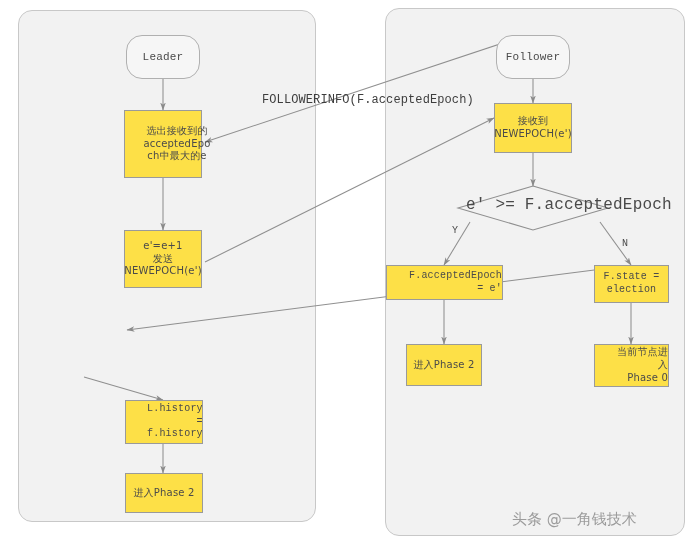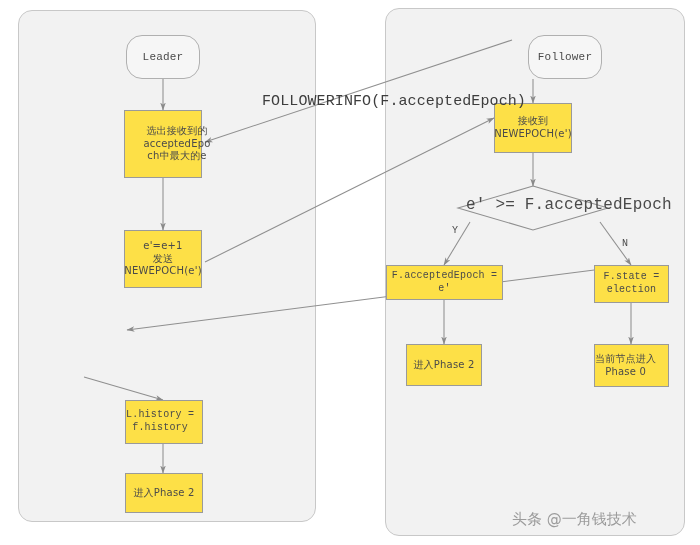--- a/index.html
+++ b/index.html
@@ -46,27 +46,27 @@
     letter-spacing: .2px;
   }
   .node.terminal {
     border-radius: 16px;
     border-color: #b0b0b0;
     background: #f6f6f6;
     font-size: 11px;
   }
   .node.left-align {
     justify-content: flex-start;
-    text-align: center;
-    padding-left: 0;
+    text-align: right;
+    padding-left: 21px;
   }
   .edge-label {
     position: absolute;
     color: #3d3d3d;
-    font-size: 15px;
+    font-size: 12px;
     white-space: nowrap;
     letter-spacing: .1px;
   }
   .branch-label {
     position: absolute;
     color: #4a4a4a;
     font-size: 10px;
     white-space: nowrap;
   }
   .diamond-text {
@@ -144,21 +144,21 @@
 
   <div class="node left-align" style="left:125px; top:400px; width:78px; height:44px;">
     <span>L.history =
 f.history</span>
   </div>
 
   <div class="node cjk" style="left:125px; top:473px; width:78px; height:40px;">
     <span>进入Phase 2</span>
   </div>
 
-  <div class="node terminal" style="left:496px; top:35px; width:74px; height:44px;margin-left:32px;">
+  <div class="node terminal" style="left:496px; top:35px; width:74px; height:44px;">
     <span>Follower</span>
   </div>
 
   <div class="node cjk" style="left:494px; top:103px; width:78px; height:50px;">
     <span>接收到
 NEWEPOCH(e')</span>
   </div>
 
   <div class="diamond-text" style="left:466px; top:196px;">e' &gt;= F.acceptedEpoch</div>
 

